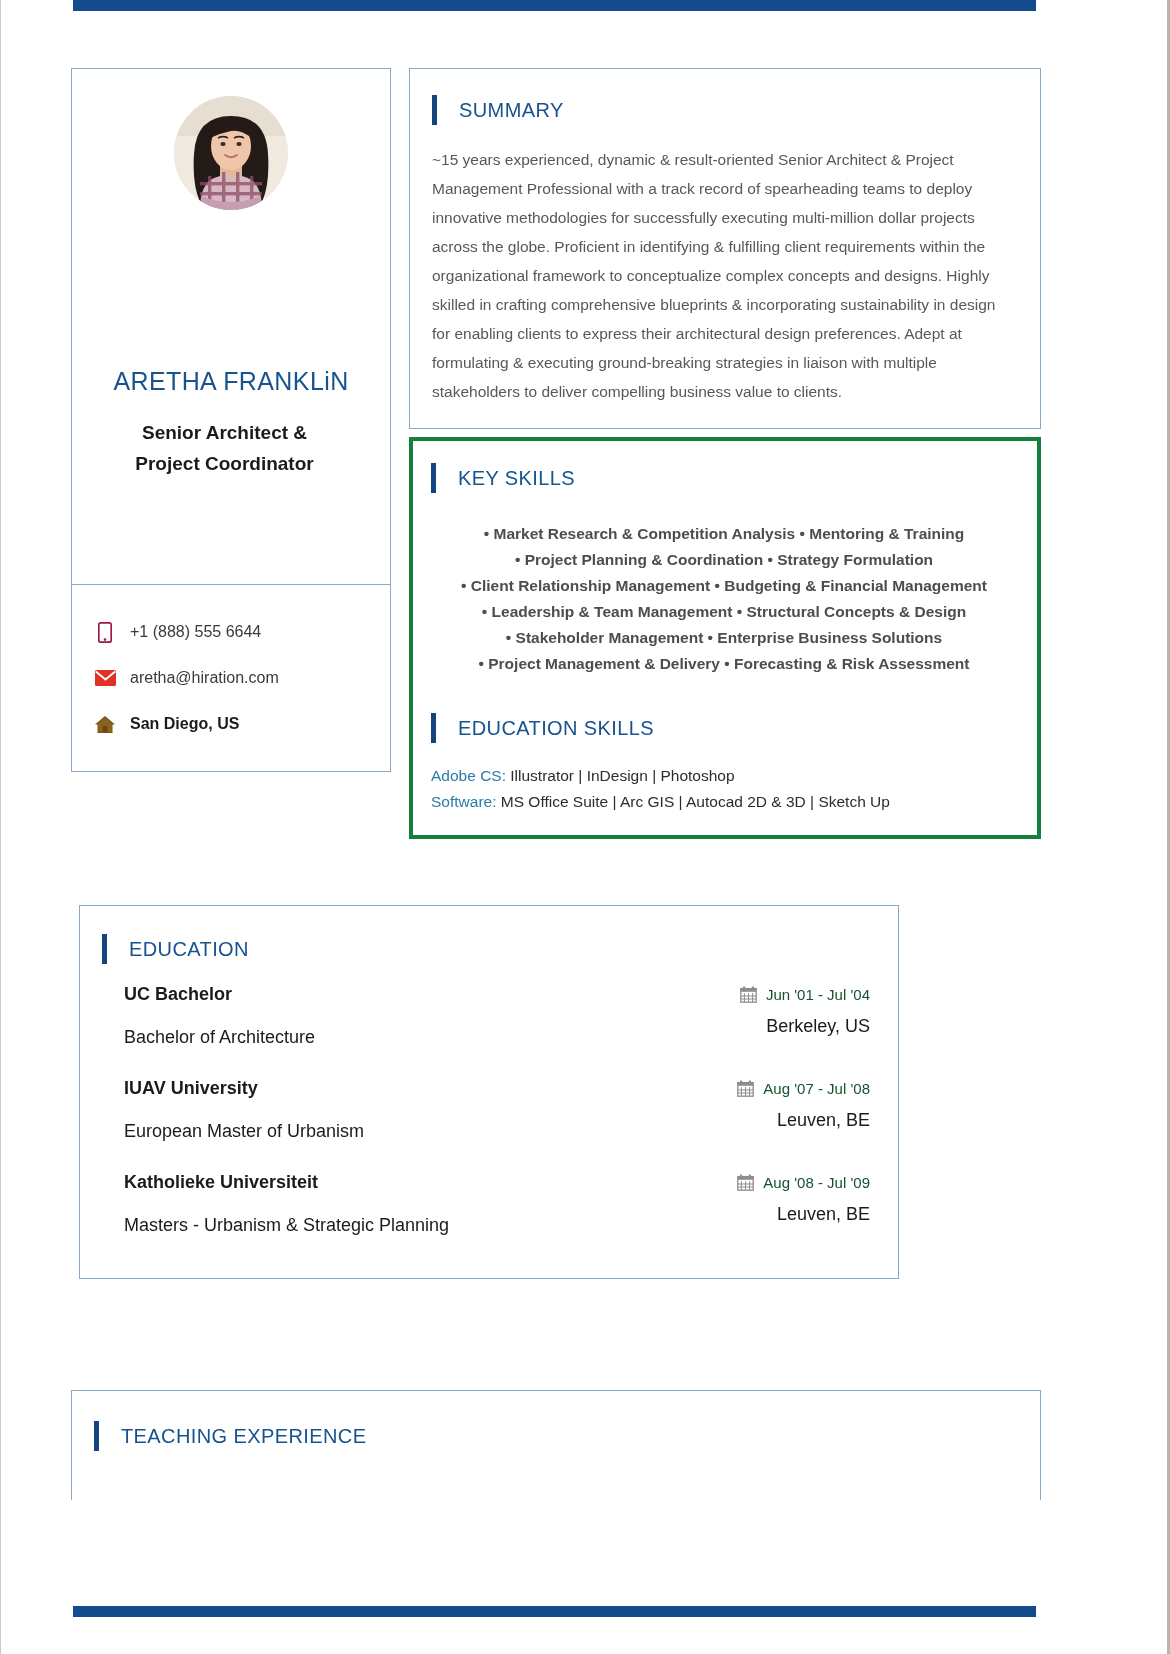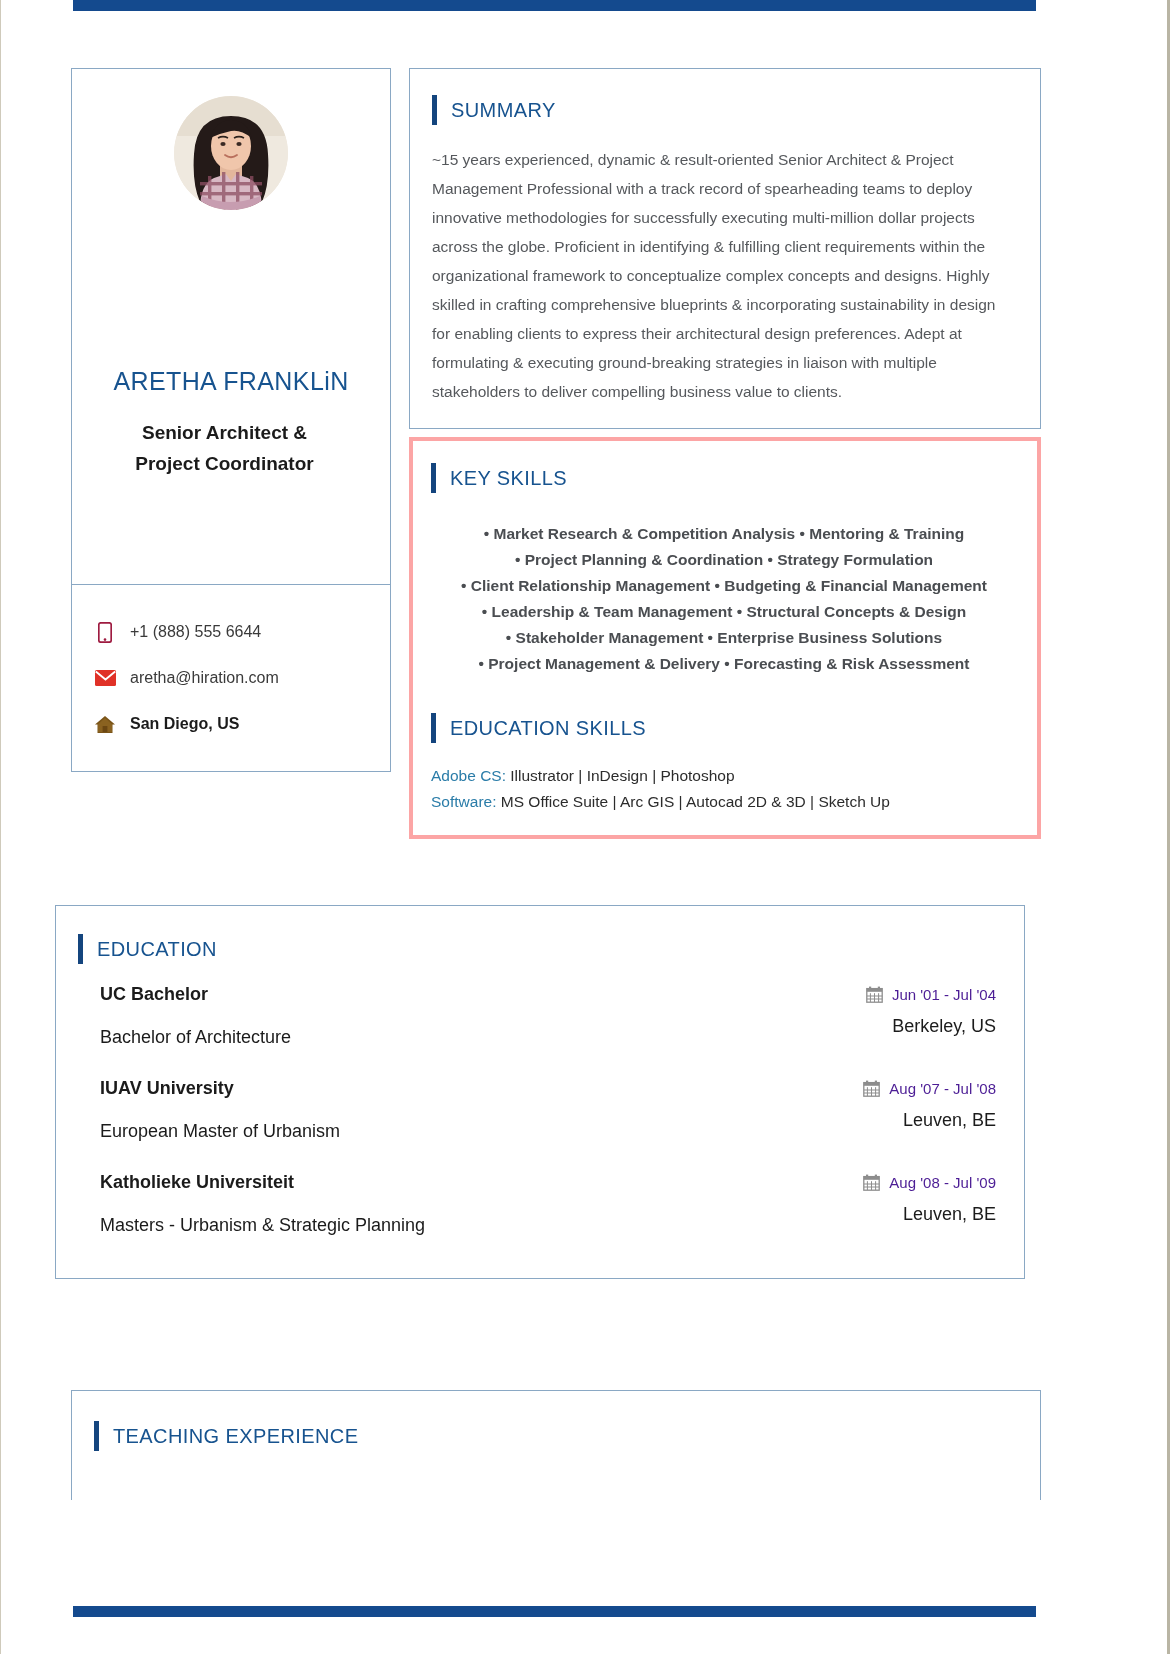--- a/index.html
+++ b/index.html
@@ -120,21 +120,21 @@
     flex: 1 1 auto;
     width: 632px;
   }
   .summary-card {
     padding: 26px 26px 22px 22px;
   }
 
   .sec-head {
     display: flex;
     align-items: center;
-    gap: 14px;
+    gap: 22px;
     margin-bottom: 20px;
   }
   .sec-bar {
     width: 5px;
     height: 30px;
     background: #14457e;
     flex: 0 0 5px;
   }
   .sec-title {
     color: #17538f;
@@ -144,21 +144,21 @@
 
   .summary-text {
     font-size: 15.5px;
     line-height: 29px;
     color: #55585c;
   }
 
   
   .skills-block {
     position: relative;
-    border: 4px solid #fca5a5;
+    border: 4px solid #15803d;
     margin-top: 8px;
     padding: 22px 20px 20px 18px;
     background: #fff;
   }
 
   .keyskills-list {
     text-align: center;
     font-size: 15.5px;
     line-height: 26px;
     color: #4a4d51;
@@ -175,42 +175,42 @@
     color: #2c2c2c;
   }
   .tech-label {
     color: #2a7ca8;
   }
 
   
   .education-card {
     position: absolute;
     top: 905px;
-    left: 54px;
-    width: 970px;
+    left: 78px;
+    width: 820px;
     padding: 28px 28px 30px 22px;
   }
   .edu-entry { margin-bottom: 12px; }
   .edu-row {
     display: flex;
     justify-content: space-between;
     align-items: center;
   }
   .edu-inst {
     font-size: 18px;
     font-weight: bold;
     color: #1b1b1b;
     padding-left: 22px;
   }
   .edu-date {
     display: flex;
     align-items: center;
     gap: 9px;
     font-size: 15px;
-    color: #4c1d95;
+    color: #14532d;
   }
   .edu-degree {
     font-size: 18px;
     color: #1b1b1b;
     padding-left: 22px;
     margin-top: 22px;
   }
   .edu-loc {
     font-size: 18px;
     color: #1b1b1b;

